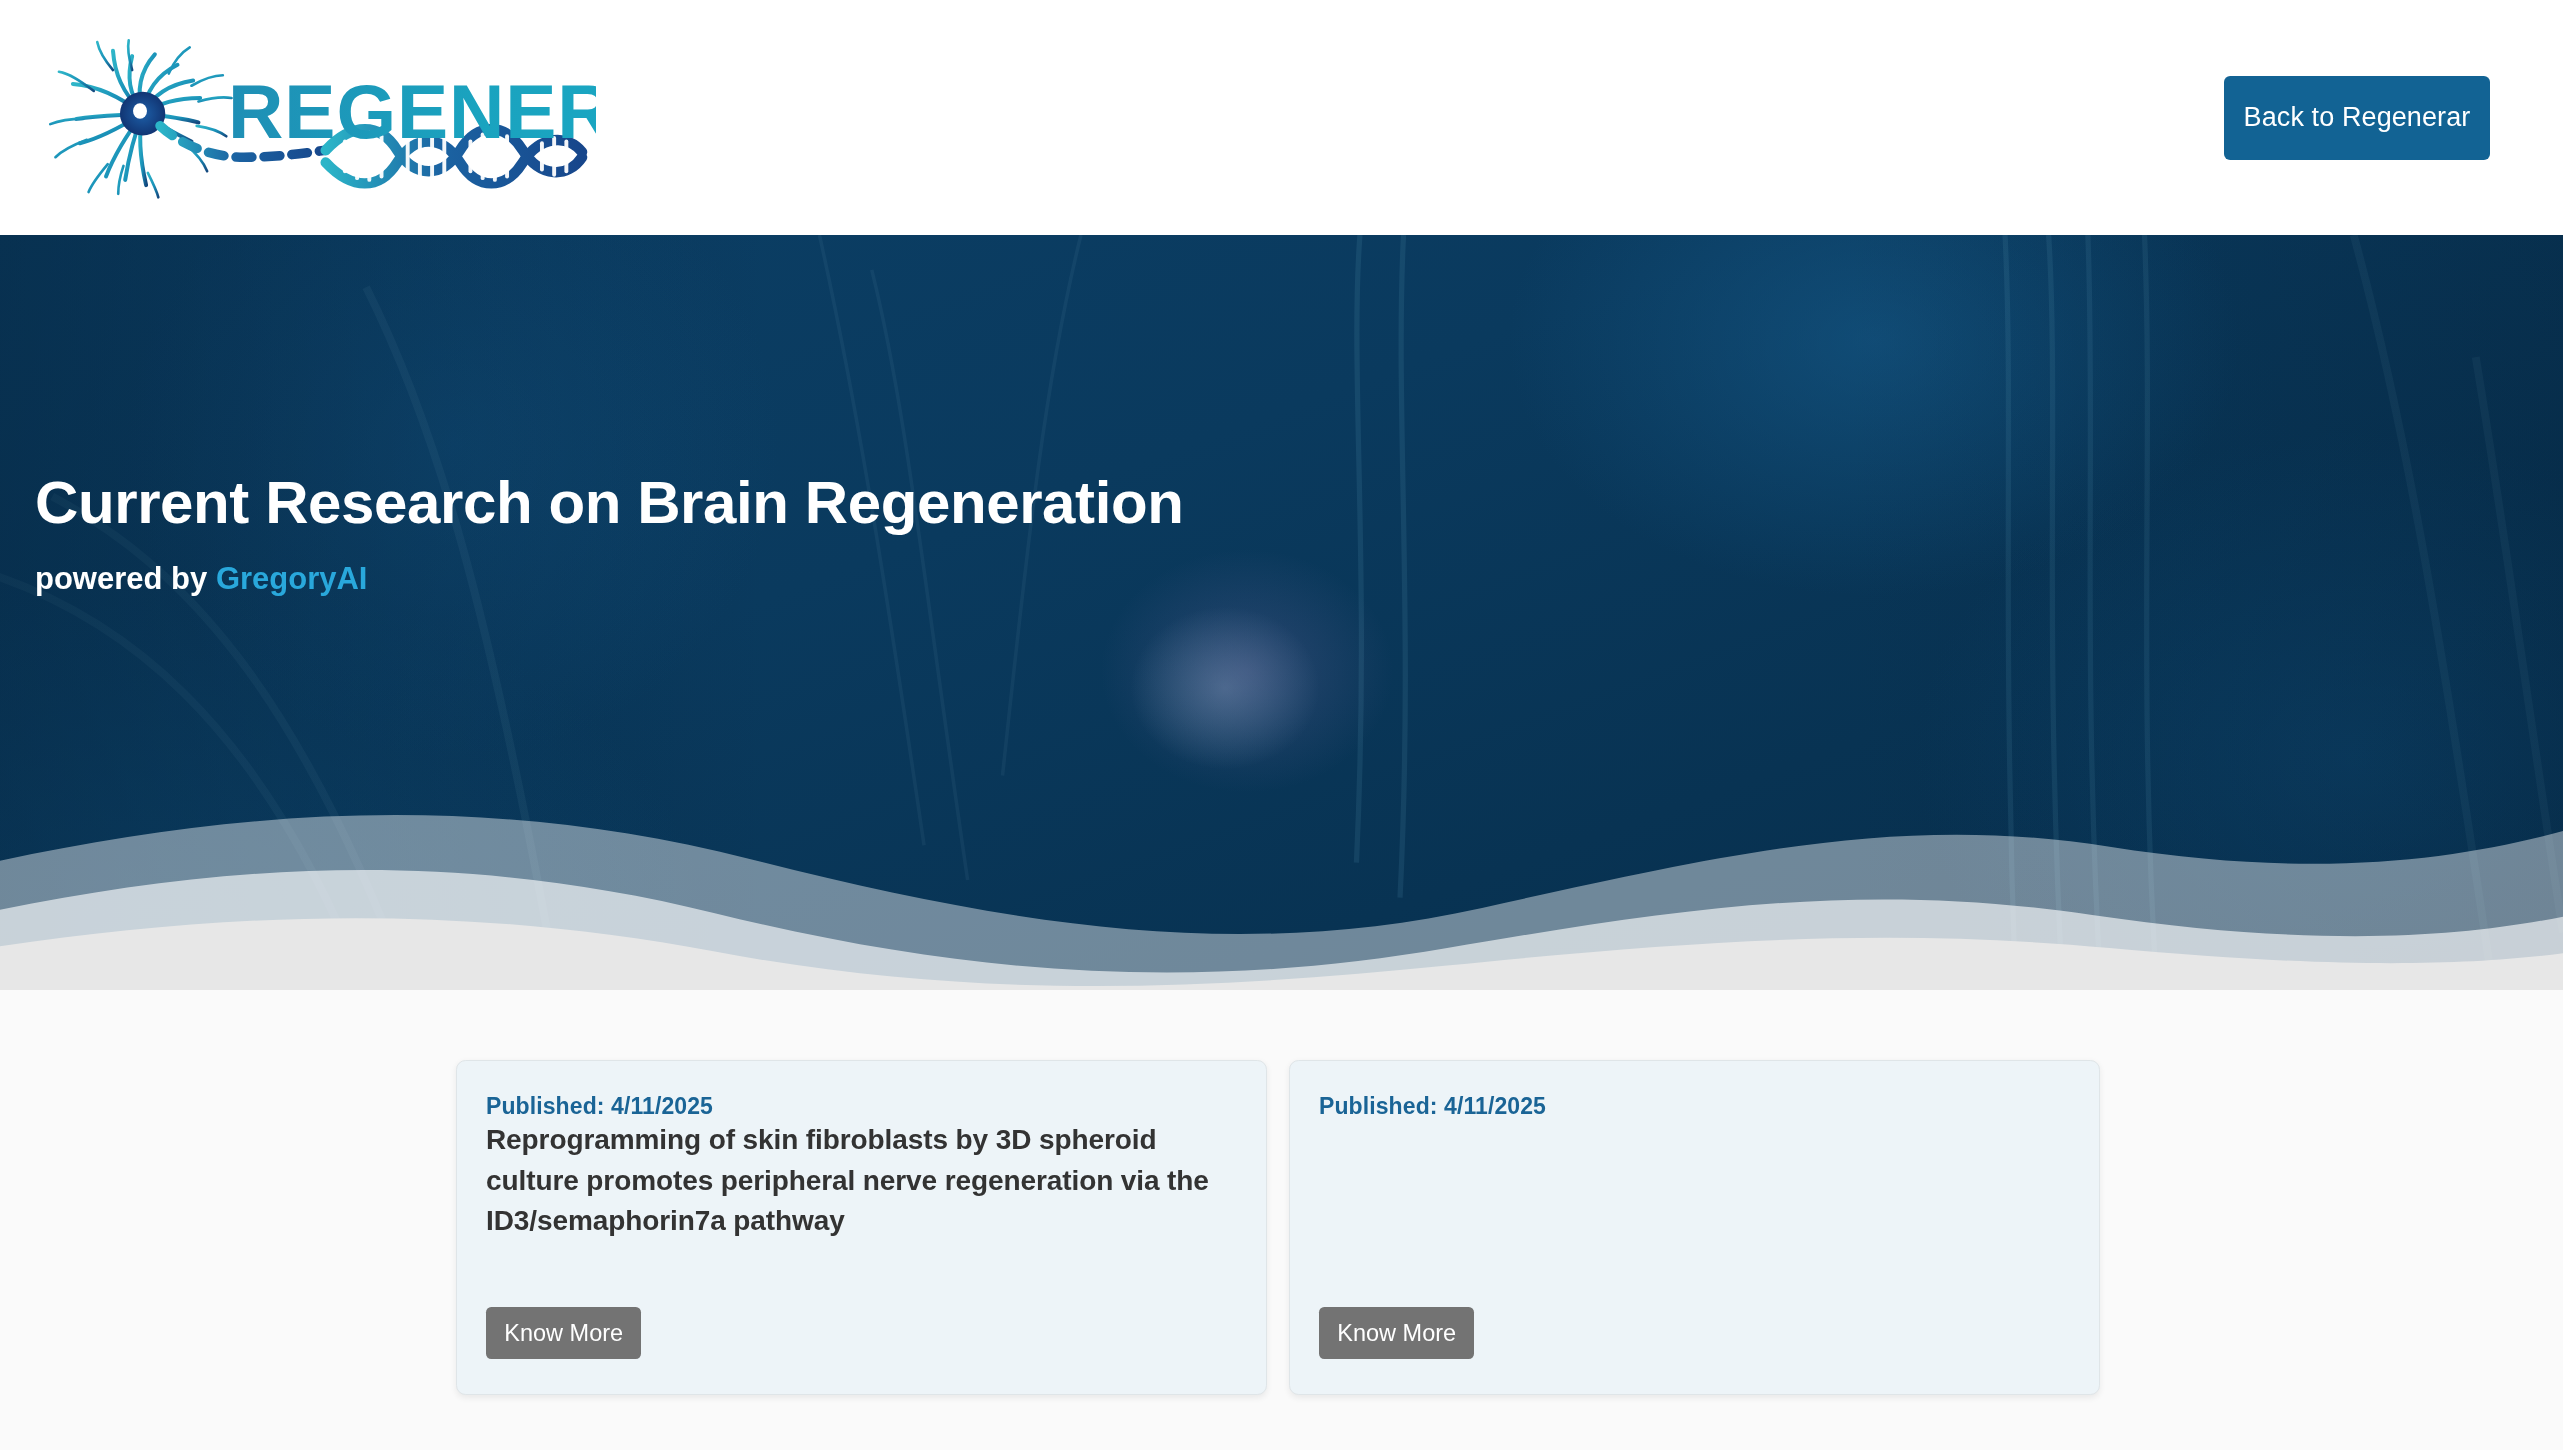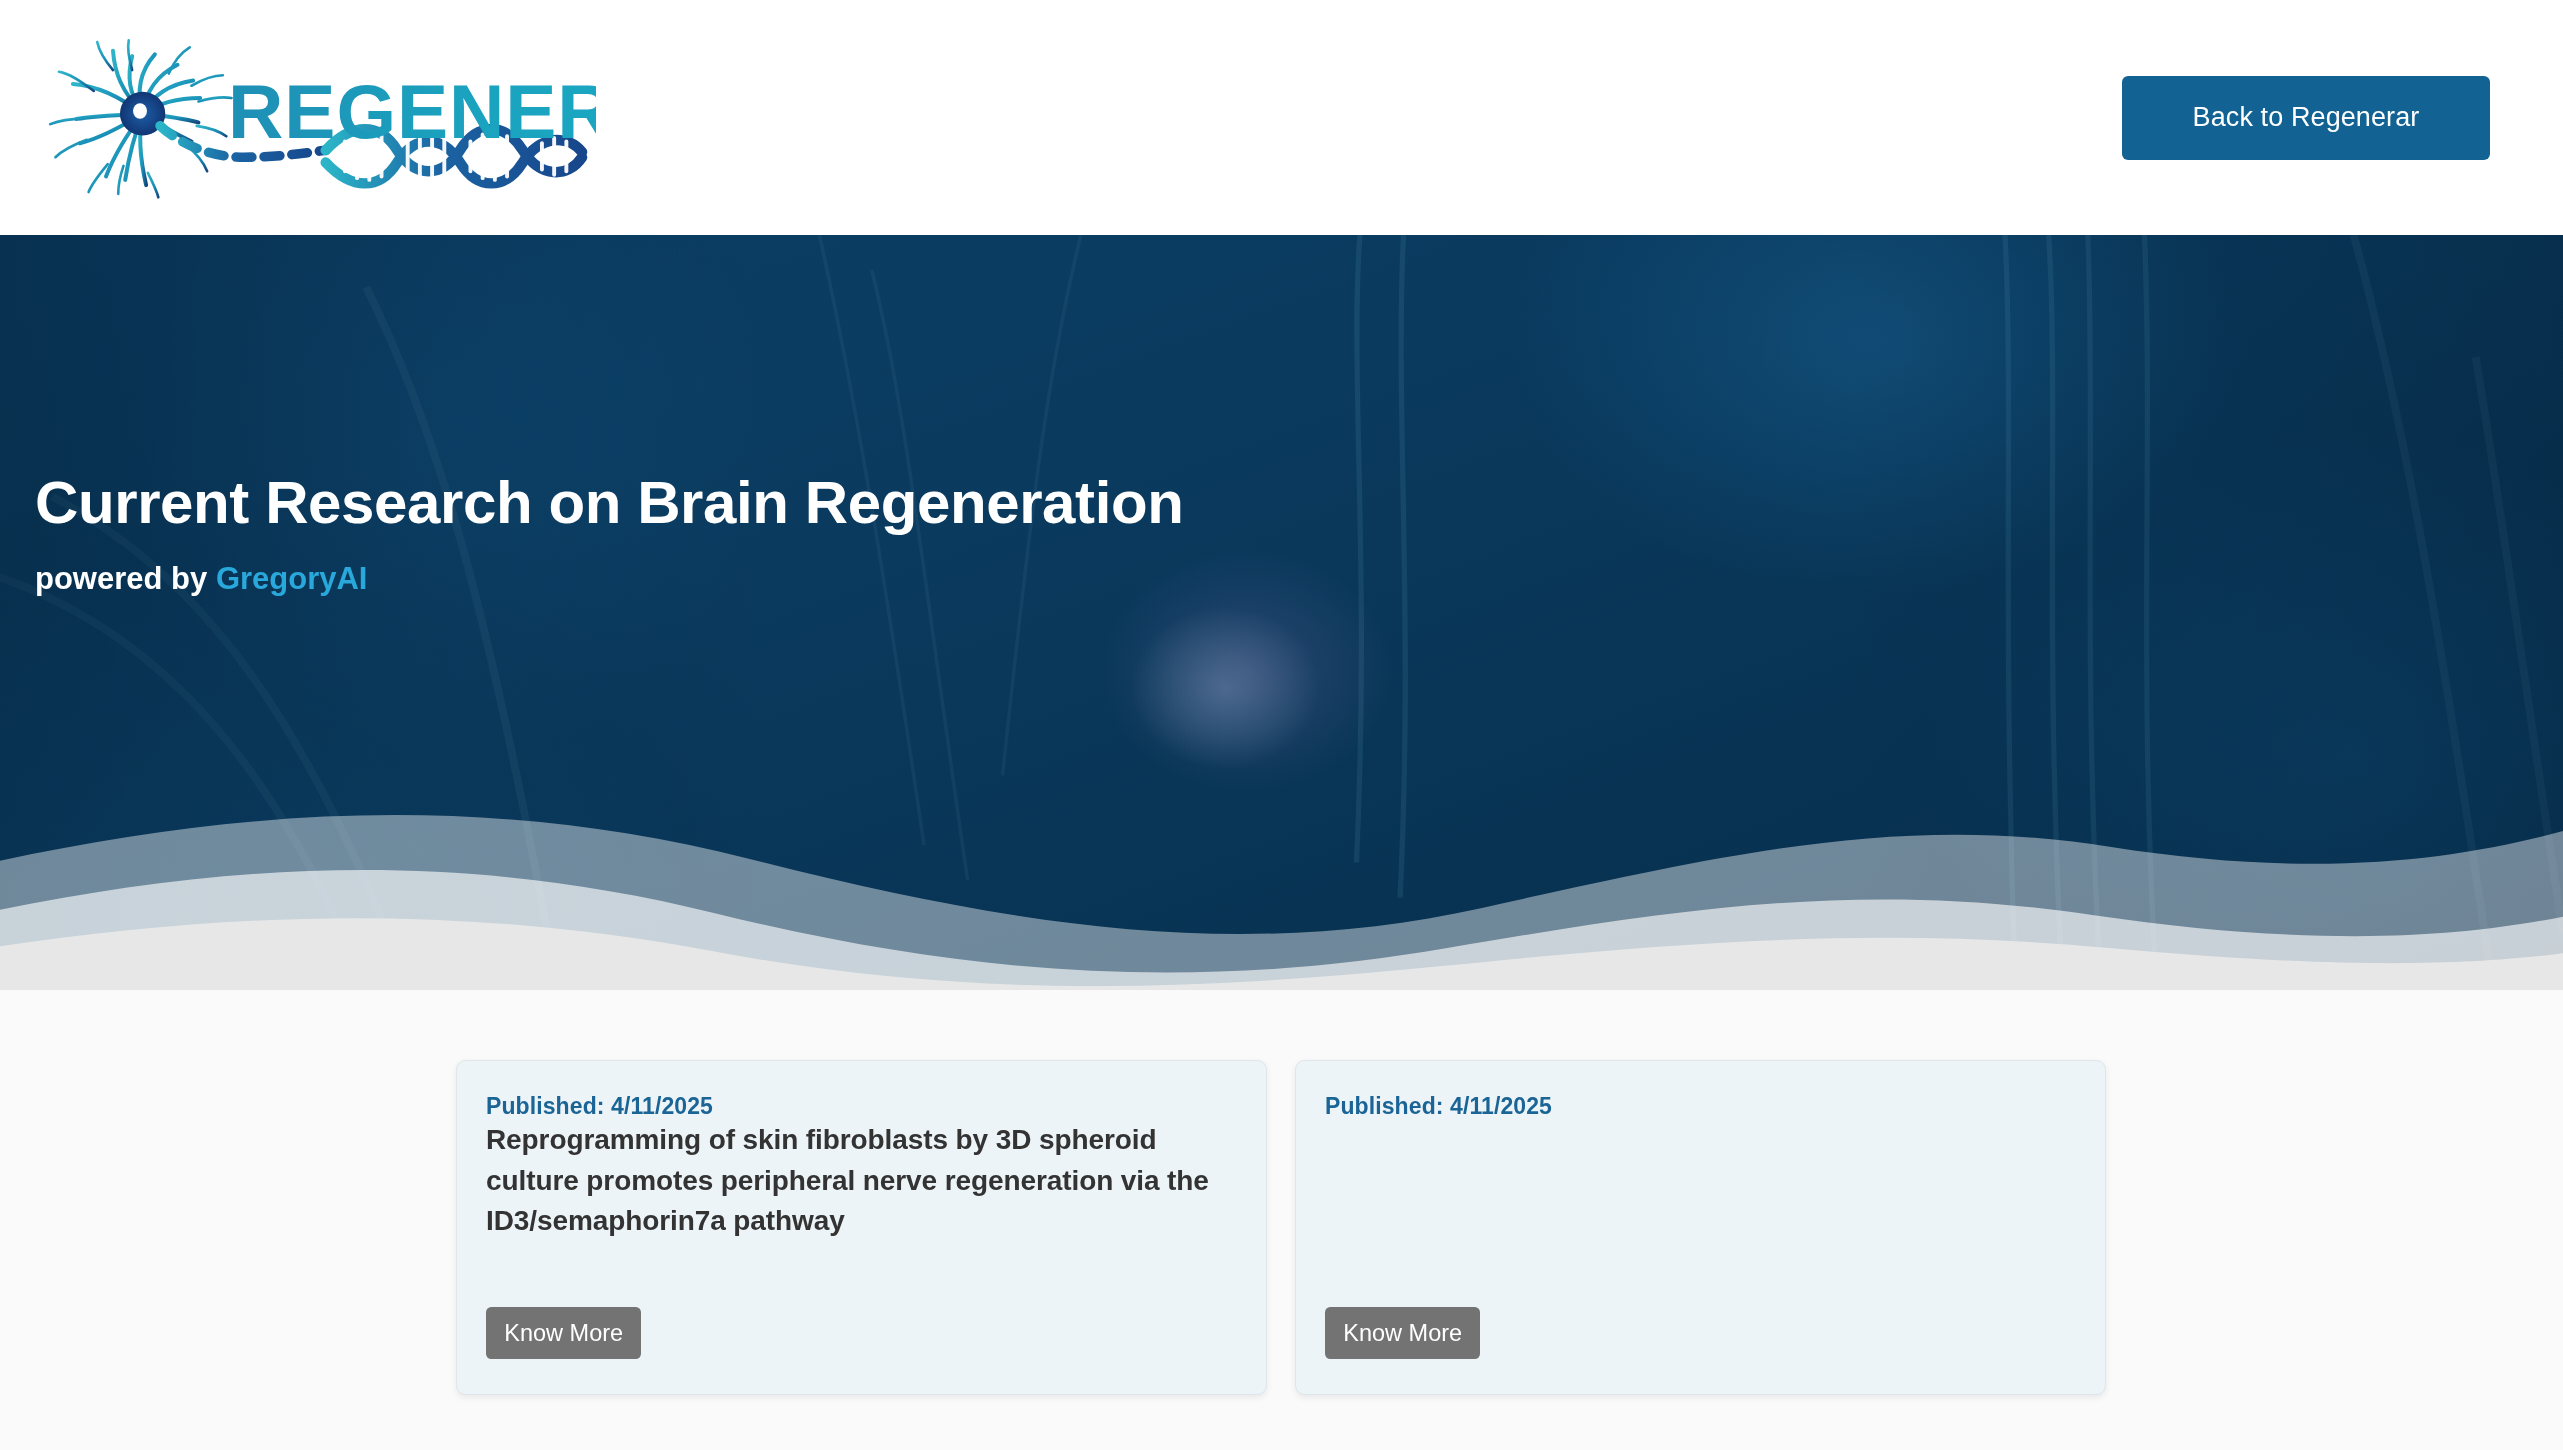--- a/index.html
+++ b/index.html
@@ -15,21 +15,21 @@
     position:absolute; top:0; left:0;
     width:2563px; height:235px;
     background:#ffffff;
     display:flex; align-items:center; justify-content:space-between;
     padding:0 52px 0 38px;
   }
   .brand-logo{ display:flex; align-items:center; height:157px; }
   .brand-logo svg{ display:block; }
 
   .back-button{
-    width:368px; height:84px;
+    width:266px; height:84px;
     background:#126394;
     border:none; border-radius:6.1px;
     color:#ffffff; font-size:27px;
     font-family:"Liberation Sans", sans-serif;
     letter-spacing:0.1px;
     cursor:pointer;
     display:flex; align-items:center; justify-content:center;
     margin-right:21px;
   }
 
@@ -81,21 +81,21 @@
 
   
   .cards-section{
     position:absolute; top:990px; left:0;
     width:2563px; height:460px;
     background:#fafafa;
   }
   .cards-grid{
     position:absolute; top:70px; left:456px;
     width:1653px;
-    display:flex; gap:28px;
+    display:flex; gap:22px;
   }
   .pub-card{
     width:811px; min-height:335px;
     background:#edf4f8;
     border:0.9px solid #dfe5e8;
     border-radius:9.6px;
     box-shadow:0 2.6px 6.1px rgba(0,0,0,.07);
     padding:32px 29px 35px 29px;
     display:flex; flex-direction:column;
   }

